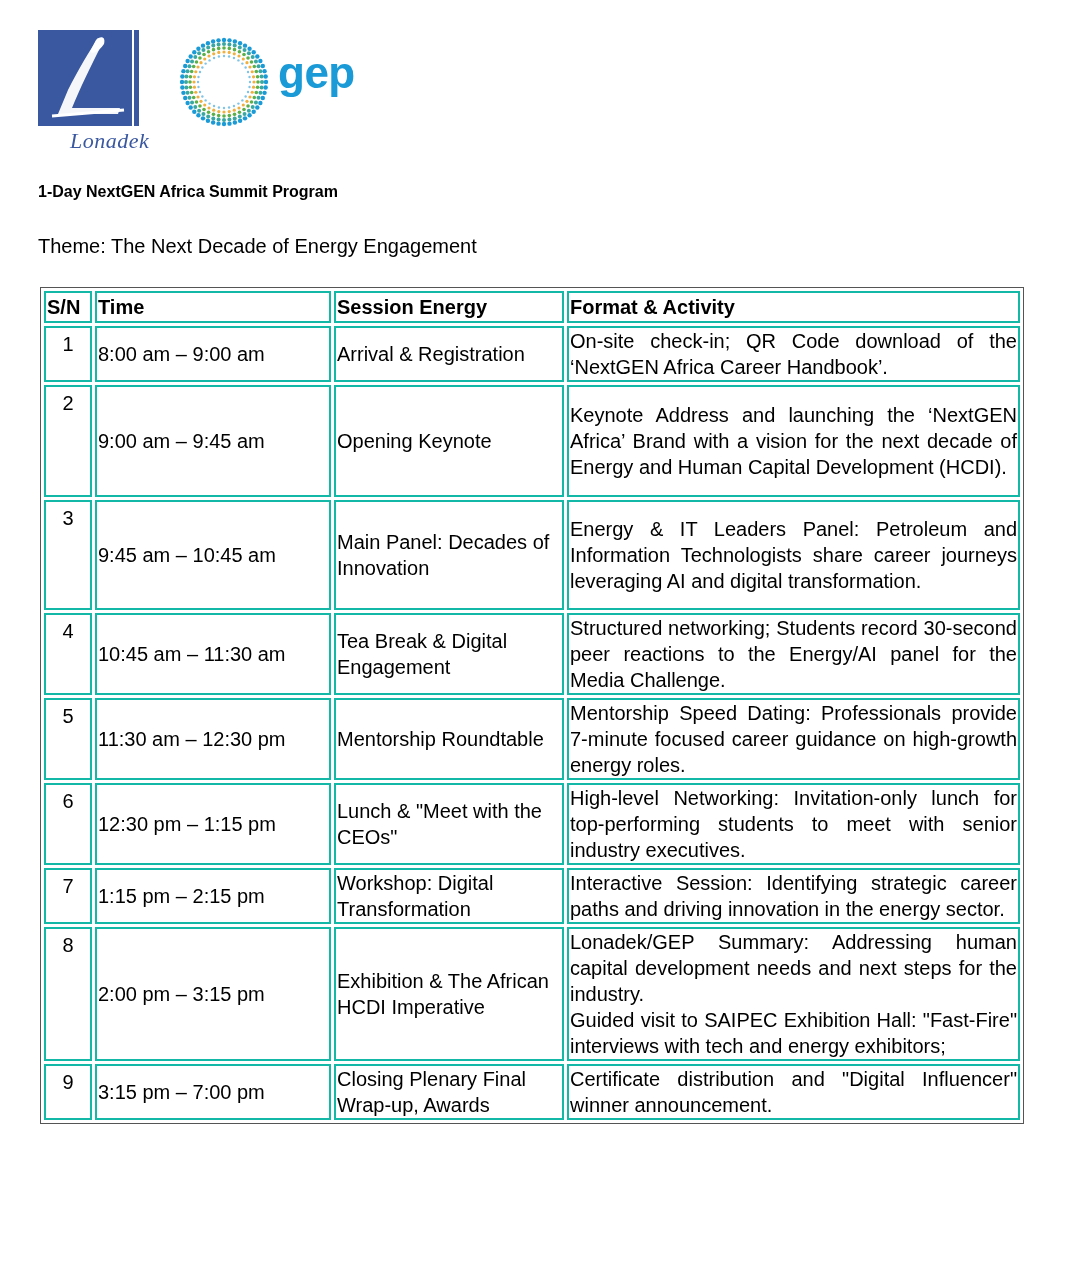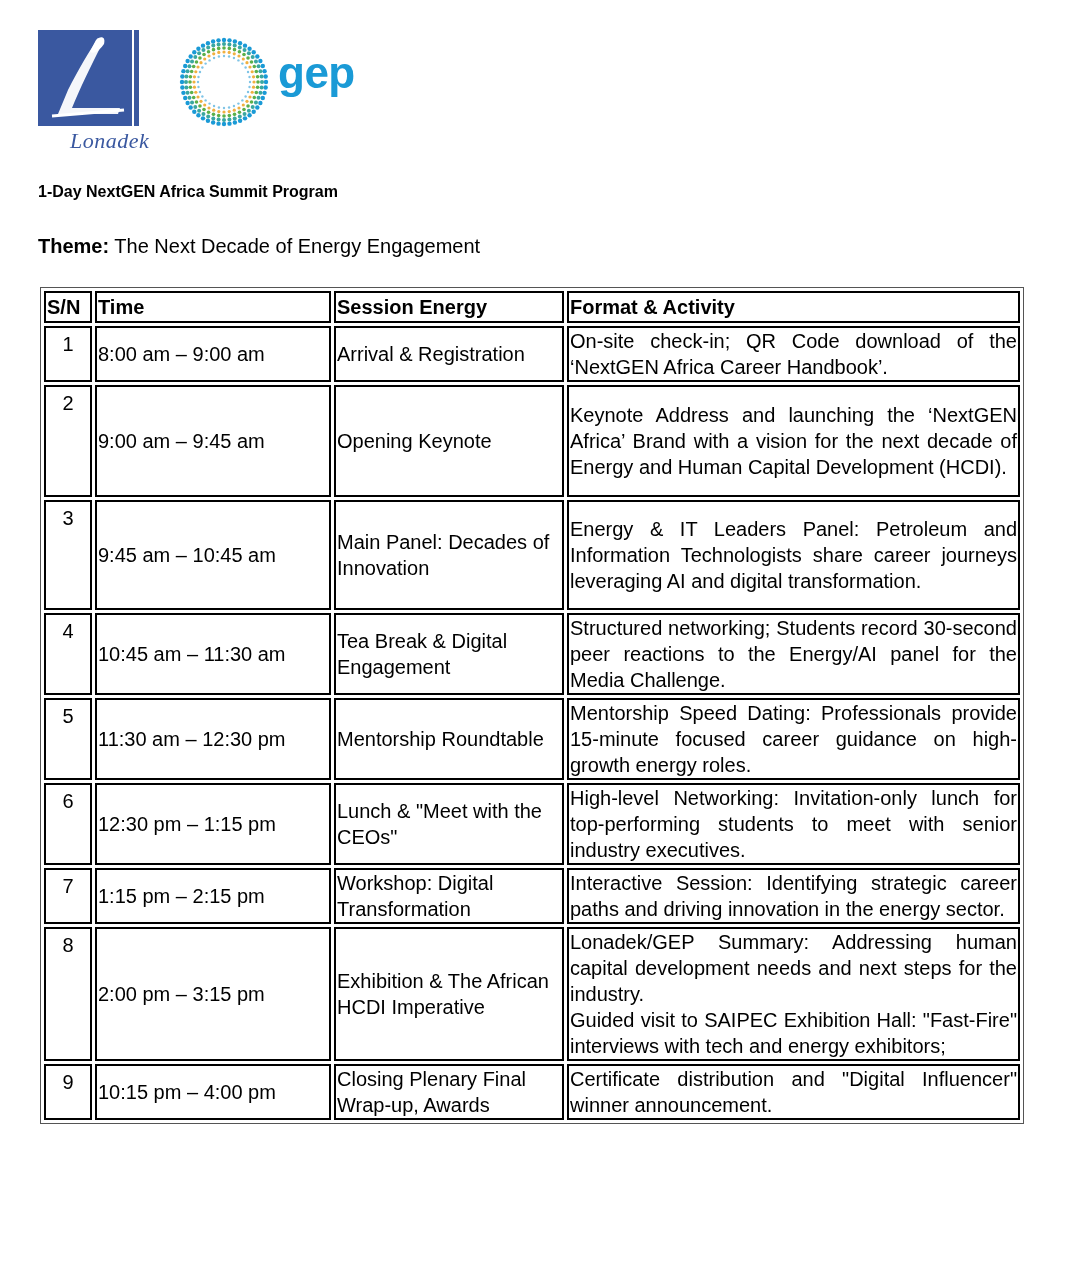--- a/index.html
+++ b/index.html
@@ -21,28 +21,28 @@
     }
     .gep { position: absolute; left: 140px; top: 4px; width: 200px; height: 100px; }
     .gep .word {
       position: absolute; left: 100px; top: 14px; color: #1a9ad6; font-size: 44px;
       font-weight: bold; letter-spacing: -0.5px;
     }
     .title {
       position: absolute; left: 38px; top: 183px; font-size: 16px; font-weight: bold;
     }
     .theme { position: absolute; left: 38px; top: 235px; font-size: 20px; }
-    .theme b { font-weight: bold; }
+    .theme b { font-weight: normal; }
     table.program {
       position: absolute; left: 40px; top: 287px; width: 984px;
       border-collapse: separate; border-spacing: 3px;
       border: 1px solid #555; font-size: 20px; line-height: 26px;
     }
     table.program td, table.program th {
-      border: 2px solid #000000; padding: 0 1px; vertical-align: middle; text-align: left;
+      border: 2px solid #14b8a6; padding: 0 1px; vertical-align: middle; text-align: left;
     }
     table.program th { font-weight: bold; height: 28px; }
     td.sn { text-align: center !important; vertical-align: top !important; width: 42px; }
     th.sn { text-align: center; width: 42px; }
     td.time, th.time { width: 230px; }
     td.title-col, th.title-col { width: 224px; }
     td.fmt { text-align: justify !important; text-align-last: left; margin-left: 35px; }
     .sn-num { display: block; padding-top: 3px; }
   </style>
 </head>
@@ -314,21 +314,21 @@
       <td class="time">10:45 am – 11:30 am</td>
       <td class="title-col">Tea Break &amp; Digital Engagement</td>
       <td class="fmt">Structured networking; Students record 30-second peer reactions to the Energy/AI panel for the Media Challenge.</td>
     </tr>
     <tr>
       <td class="sn">
           <span class="sn-num">5</span>
         </td>
       <td class="time">11:30 am – 12:30 pm</td>
       <td class="title-col">Mentorship Roundtable</td>
-      <td class="fmt">Mentorship Speed Dating: Professionals provide 15-minute focused career guidance on high-growth energy roles.</td>
+      <td class="fmt">Mentorship Speed Dating: Professionals provide 7-minute focused career guidance on high-growth energy roles.</td>
     </tr>
     <tr>
       <td class="sn">
           <span class="sn-num">6</span>
         </td>
       <td class="time">12:30 pm – 1:15 pm</td>
       <td class="title-col">Lunch &amp; "Meet with the CEOs"</td>
       <td class="fmt">High-level Networking: Invitation-only lunch for top-performing students to meet with senior industry executives.</td>
     </tr>
     <tr>
@@ -347,18 +347,18 @@
       <td class="title-col">Exhibition &amp; The African HCDI Imperative</td>
       <td class="fmt">
         <div>Lonadek/GEP Summary: Addressing human capital development needs and next steps for the industry.</div>
         <div>Guided visit to SAIPEC Exhibition Hall: "Fast-Fire" interviews with tech and energy exhibitors;</div>
       </td>
     </tr>
     <tr>
       <td class="sn">
           <span class="sn-num">9</span>
         </td>
-      <td class="time">10:15 pm – 4:00 pm</td>
+      <td class="time">3:15 pm – 7:00 pm</td>
       <td class="title-col">Closing Plenary Final Wrap-up, Awards</td>
       <td class="fmt">Certificate distribution and "Digital Influencer" winner announcement.</td>
     </tr>
   </tbody>
 </table>
 
 </body></html>

